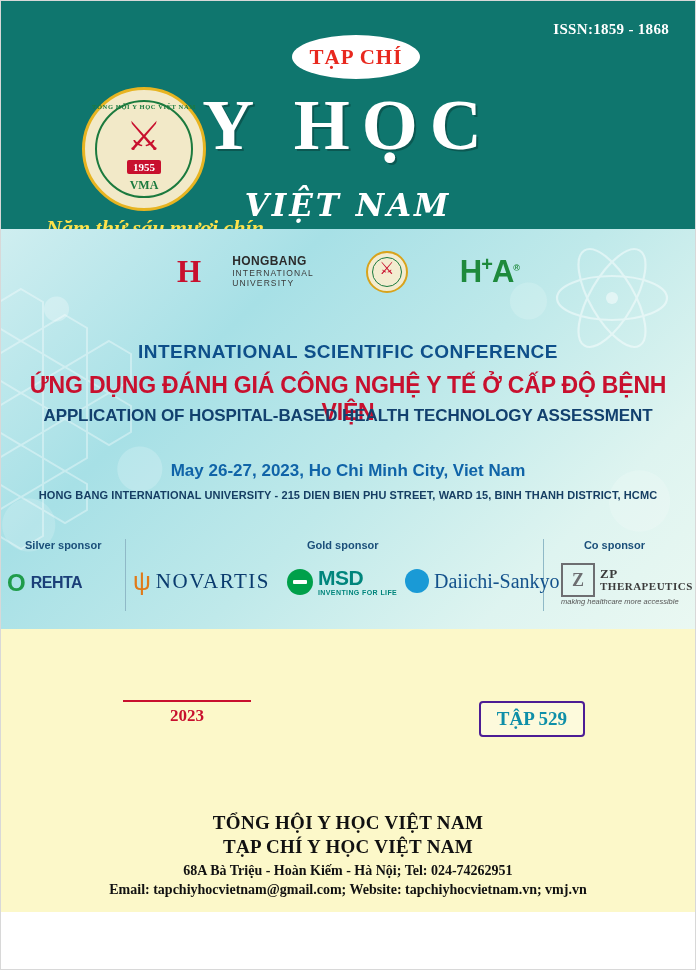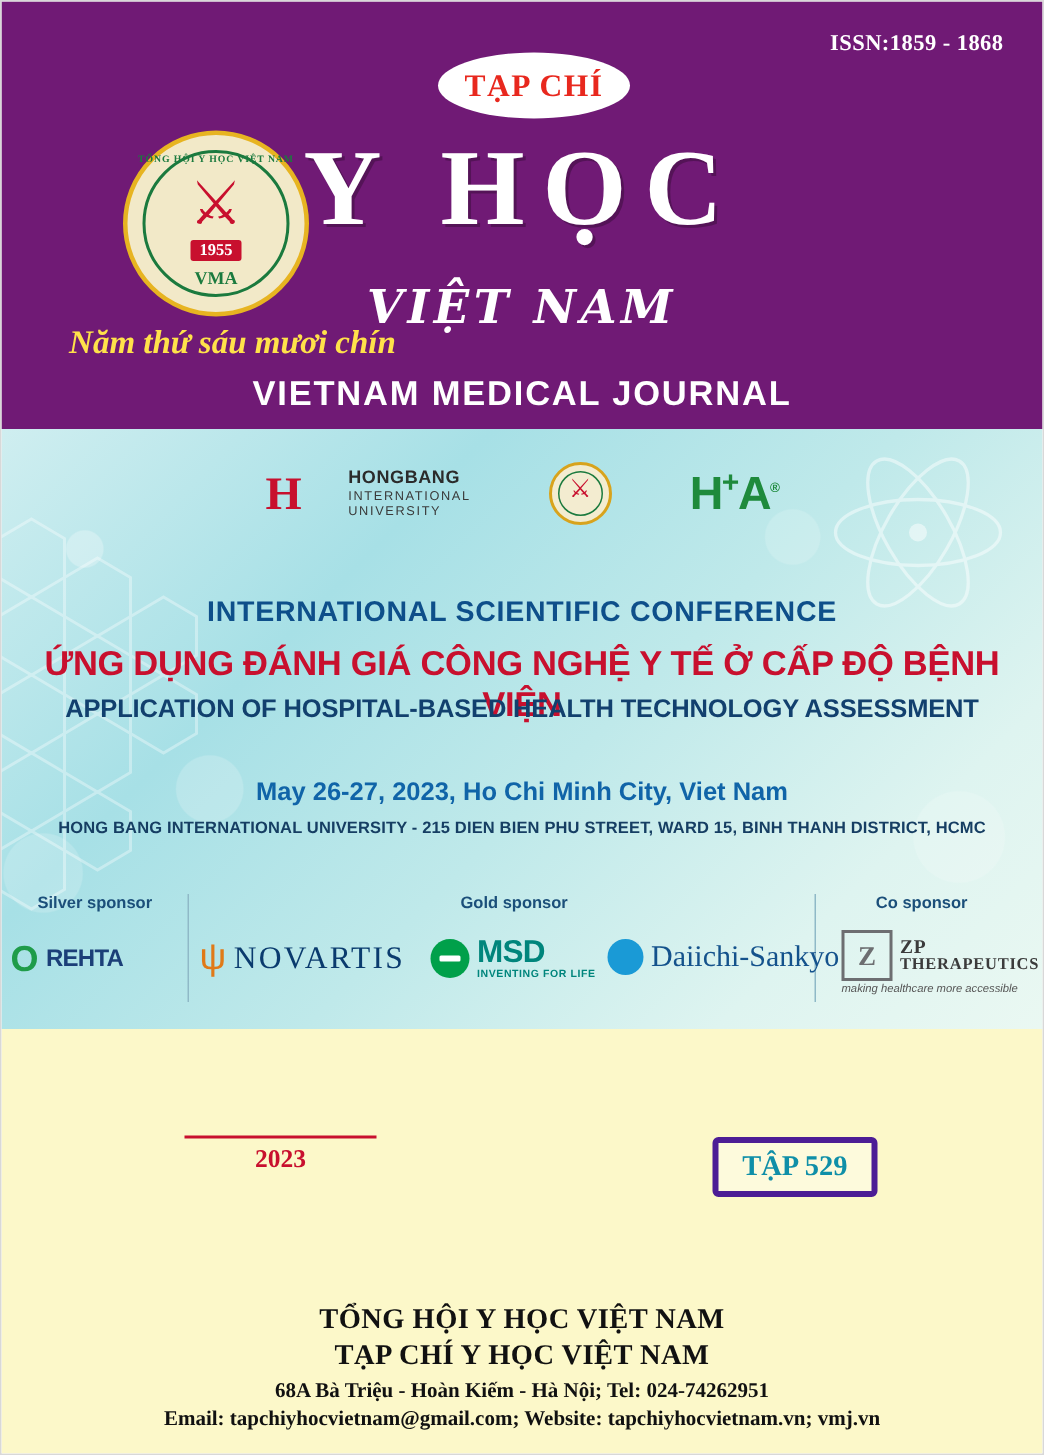--- a/index.html
+++ b/index.html
@@ -16,22 +16,22 @@
     height: 970px;
     overflow: hidden;
     background: #ffffff;
     border: 1px solid #d8d8d8;
     box-sizing: border-box;
   }
 
   
   .top-red {
     position: relative;
-    height: 285px;
-    background: #701a75;
+    height: 228px;
+    background: #0f766e;
     overflow: hidden;
   }
   .issn {
     position: absolute;
     top: 20px;
     right: 26px;
     color: #ffffff;
     font-family: "Liberation Serif", serif;
     font-weight: bold;
     font-size: 15px;
@@ -429,21 +429,21 @@
   .thang .l2 {
     color: #c8102e;
     font-family: "Liberation Serif", serif;
     font-weight: bold;
     font-size: 17px;
   }
   .tap {
     position: absolute;
     top: 72px;
     right: 110px;
-    border: 4px solid #4c1d95;
+    border: 2px solid #4c1d95;
     border-radius: 4px;
     padding: 5px 16px;
     color: #0f8fa8;
     font-family: "Liberation Serif", serif;
     font-weight: bold;
     font-size: 19px;
     background: rgba(255,255,255,0.35);
     margin-left: 36px;
   }
   .footer {

